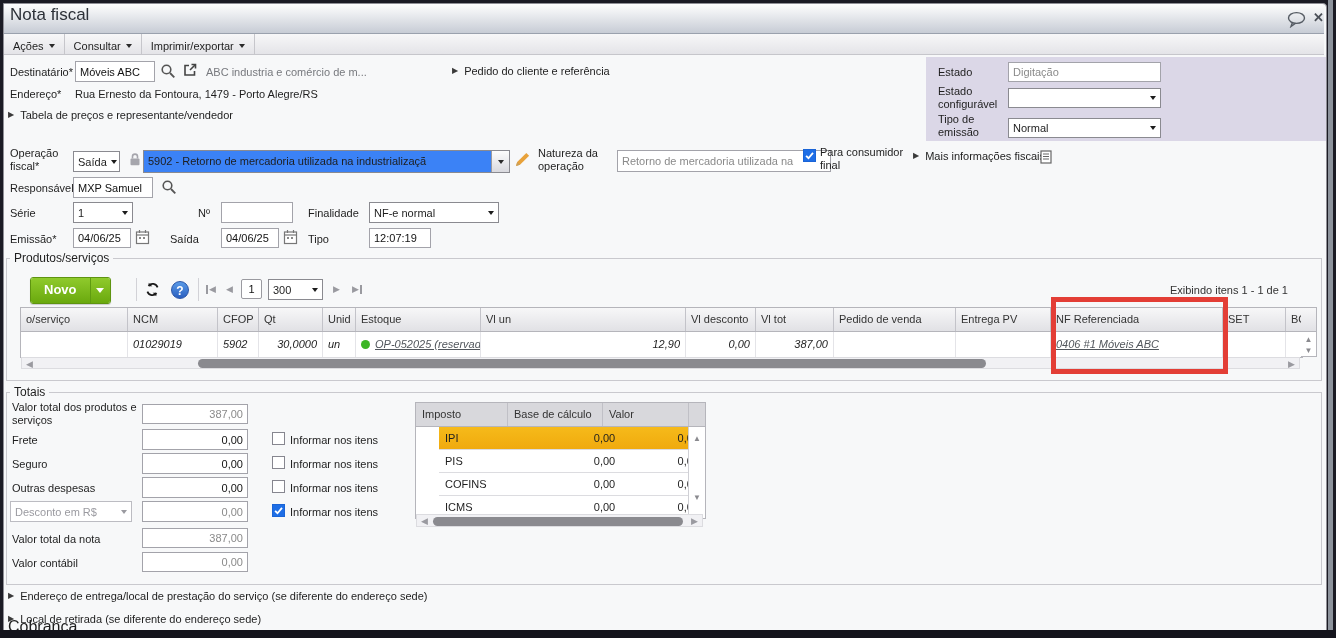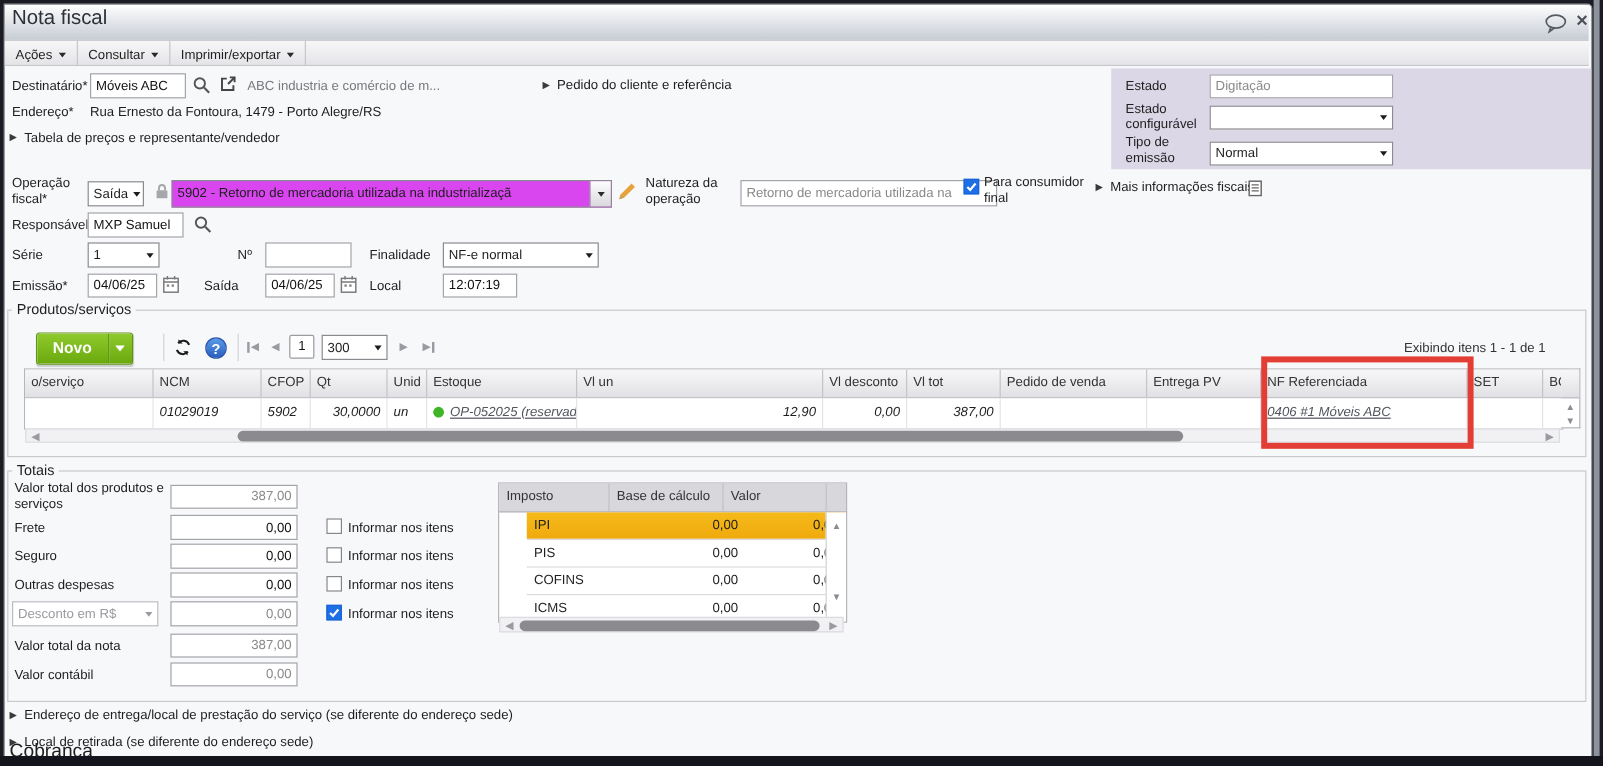--- a/index.html
+++ b/index.html
@@ -20,21 +20,21 @@
   .lbl{position:absolute;color:#1e1e1e;line-height:13px;}
   .inp{position:absolute;background:#fff;border:1px solid #a3a3aa;font:11px "Liberation Sans",sans-serif;
        padding:0 4px;color:#111;box-sizing:border-box;height:21px;outline:none;}
   .inp.ro{color:#8a8a8a;}
   .num{text-align:right;}
   .sel{position:absolute;background:#fff;border:1px solid #8a8a90;display:flex;align-items:center;
        justify-content:space-between;padding:0 4px;height:21px;box-sizing:border-box;cursor:default;text-align:right;}
   .sel .tri{width:0;height:0;border-left:3.5px solid transparent;border-right:3.5px solid transparent;border-top:4.5px solid #1c1c1c;margin-left:4px;flex:none;}
   .sel.gray{color:#9a9aa0;border-color:#bcbcc2;}
   .sel.gray .tri{border-top-color:#9a9aa0;}
-  .combo{position:absolute;background:#d946ef;border:1px solid #8a8a90;display:flex;box-sizing:border-box;height:23px;}
+  .combo{position:absolute;background:#3b82f6;border:1px solid #8a8a90;display:flex;box-sizing:border-box;height:23px;}
   .combo .ctext{flex:1;padding:4px 4px 0 4px;white-space:nowrap;overflow:hidden;}
   .combo .cbtn{width:17px;flex:none;border-left:1px solid #9a9aa0;background:linear-gradient(#fdfdfd,#d9d9de);
                display:flex;align-items:center;justify-content:center;}
   .alink{position:absolute;display:flex;align-items:flex-start;gap:6px;cursor:pointer;color:#1e1e1e;}
   .caret{font-size:8px;color:#3a3a3a;line-height:12px;flex:none;}
   .cb{position:absolute;width:13px;height:13px;background:#fff;border:1px solid #86868f;box-sizing:border-box;cursor:pointer;}
   .cb.on{background:#1e6ee6;border-color:#1a64d6;}
   .fieldset{position:absolute;border:1px solid #c9c9ce;}
   .legend{position:absolute;top:-8px;left:3px;background:#f7f8f9;padding:0 4px;font-size:12px;color:#1e1e1e;}
   .panel{position:absolute;background:#dbd7e7;}
@@ -213,21 +213,21 @@
   <div class="lbl" style="left:170px;top:233px">Saída</div>
   <input class="inp" style="left: 221px; top: 228px; width: 58px; height: 20px;" value="04/06/25">
   <svg class="svgi" style="left:283px;top:229px" width="15" height="16" viewBox="0 0 15 16">
     <rect x="1.5" y="3" width="12" height="11.5" fill="#fff" stroke="#777" stroke-width="1.2"></rect>
     <line x1="1.5" y1="6" x2="13.5" y2="6" stroke="#777" stroke-width="1.2"></line>
     <line x1="4.5" y1="1" x2="4.5" y2="4" stroke="#777" stroke-width="1.2"></line>
     <line x1="10.5" y1="1" x2="10.5" y2="4" stroke="#777" stroke-width="1.2"></line>
     <rect x="4" y="8" width="2" height="2" fill="#888"></rect>
       <rect x="8" y="8" width="2" height="2" fill="#888"></rect>
   </svg>
-  <div class="lbl" style="left:308px;top:233px">Local</div>
+  <div class="lbl" style="left:308px;top:233px">Tipo</div>
   <input class="inp" style="left: 369px; top: 228px; width: 62px; height: 20px;" value="12:07:19">
 
   <div class="fieldset" style="left:6px;top:258px;width:1314px;height:121px">
     <span class="legend">Produtos/serviços</span>
   </div>
 
   <div class="btn-novo">
     <div class="bn-main">Novo</div>
     <div class="bn-arrow">
         <span class="tri"></span>

